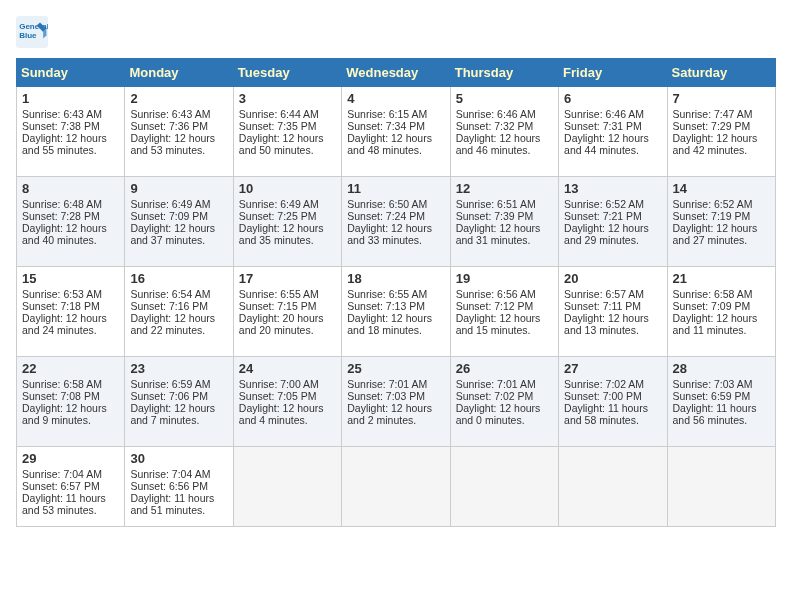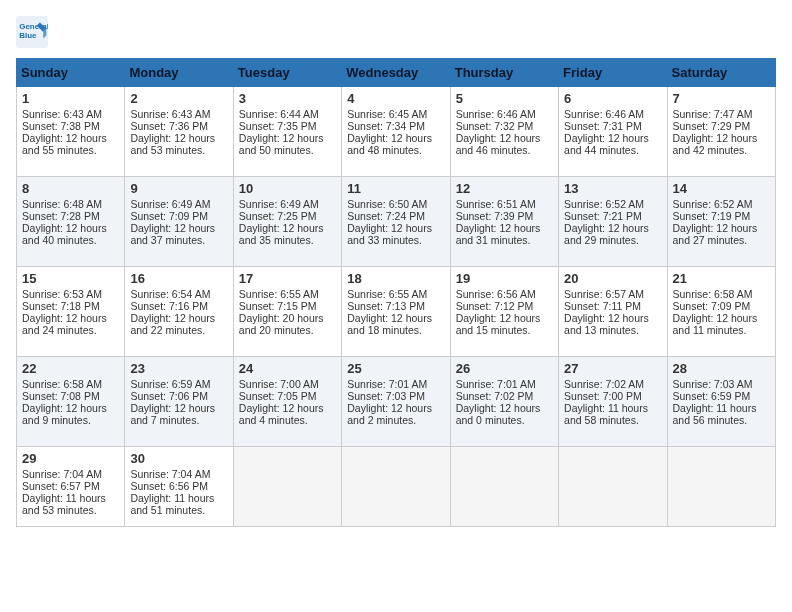--- a/index.html
+++ b/index.html
@@ -46,21 +46,21 @@
       font-size: 14px;
       color: #555;
     }
     table {
       width: 100%;
       border-collapse: collapse;
       table-layout: fixed;
     }
     thead tr th {
       background-color: #2e75b6;
-      color: #0f172a;
+      color: #fef9c3;
       font-size: 13px;
       font-weight: bold;
       padding: 6px 4px;
       text-align: left;
       border: 1px solid #2e75b6;
     }
     tbody tr td {
       border: 1px solid #ccc;
       vertical-align: top;
       padding: 4px 5px;
@@ -123,21 +123,21 @@
         <th>Thursday</th>
         <th>Friday</th>
         <th>Saturday</th>
       </tr>
   </thead>
   <tbody id="calendar-body">
   <tr>
         <td><span class="day-number">1</span><span>Sunrise: 6:43 AM</span><br><span>Sunset: 7:38 PM</span><br><span>Daylight: 12 hours and 55 minutes.</span></td>
         <td><span class="day-number">2</span><span>Sunrise: 6:43 AM</span><br><span>Sunset: 7:36 PM</span><br><span>Daylight: 12 hours and 53 minutes.</span></td>
         <td><span class="day-number">3</span><span>Sunrise: 6:44 AM</span><br><span>Sunset: 7:35 PM</span><br><span>Daylight: 12 hours and 50 minutes.</span></td>
-        <td><span class="day-number">4</span><span>Sunrise: 6:45 AM</span><br><span>Sunset: 7:34 PM</span><br><span>Daylight: 12 hours and 48 minutes.</span></td>
+        <td><span class="day-number">4</span><span>Sunrise: 6:15 AM</span><br><span>Sunset: 7:34 PM</span><br><span>Daylight: 12 hours and 48 minutes.</span></td>
         <td><span class="day-number">5</span><span>Sunrise: 6:46 AM</span><br><span>Sunset: 7:32 PM</span><br><span>Daylight: 12 hours and 46 minutes.</span></td>
         <td><span class="day-number">6</span><span>Sunrise: 6:46 AM</span><br><span>Sunset: 7:31 PM</span><br><span>Daylight: 12 hours and 44 minutes.</span></td>
         <td><span class="day-number">7</span><span>Sunrise: 7:47 AM</span><br><span>Sunset: 7:29 PM</span><br><span>Daylight: 12 hours and 42 minutes.</span></td>
       </tr>
       <tr>
         <td><span class="day-number">8</span><span>Sunrise: 6:48 AM</span><br><span>Sunset: 7:28 PM</span><br><span>Daylight: 12 hours and 40 minutes.</span></td>
         <td><span class="day-number">9</span><span>Sunrise: 6:49 AM</span><br><span>Sunset: 7:09 PM</span><br><span>Daylight: 12 hours and 37 minutes.</span></td>
         <td><span class="day-number">10</span><span>Sunrise: 6:49 AM</span><br><span>Sunset: 7:25 PM</span><br><span>Daylight: 12 hours and 35 minutes.</span></td>
         <td><span class="day-number">11</span><span>Sunrise: 6:50 AM</span><br><span>Sunset: 7:24 PM</span><br><span>Daylight: 12 hours and 33 minutes.</span></td>
         <td><span class="day-number">12</span><span>Sunrise: 6:51 AM</span><br><span>Sunset: 7:39 PM</span><br><span>Daylight: 12 hours and 31 minutes.</span></td>

